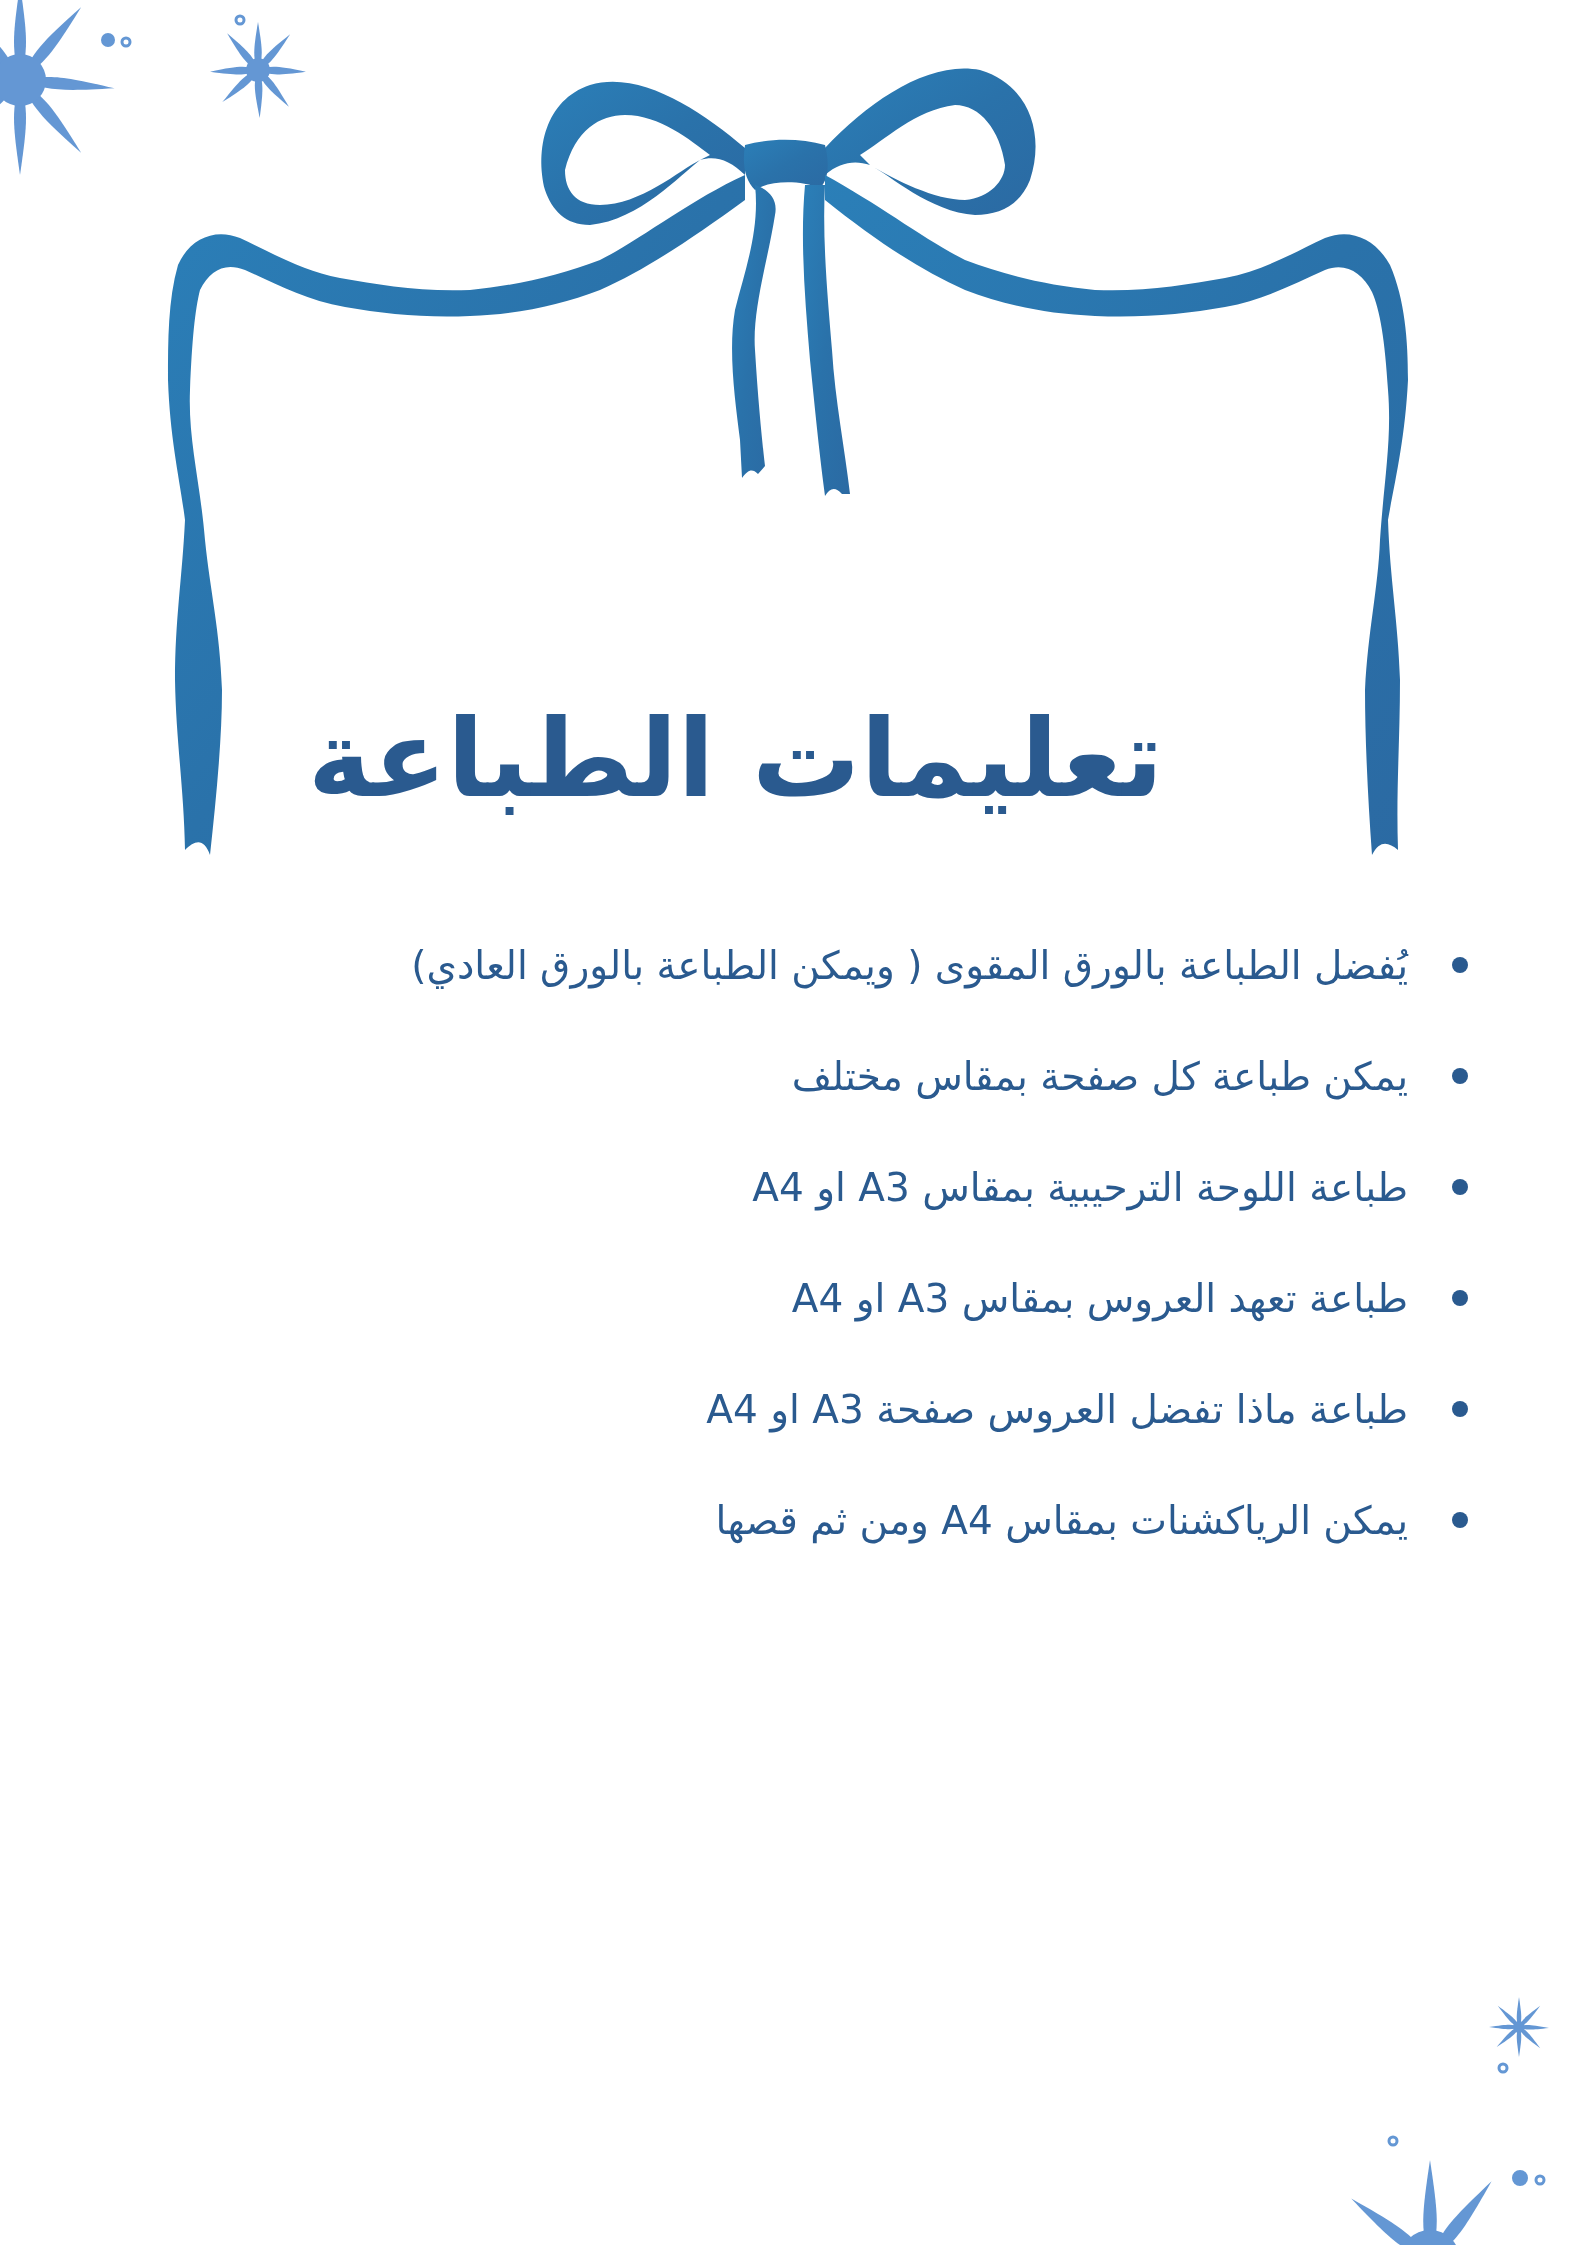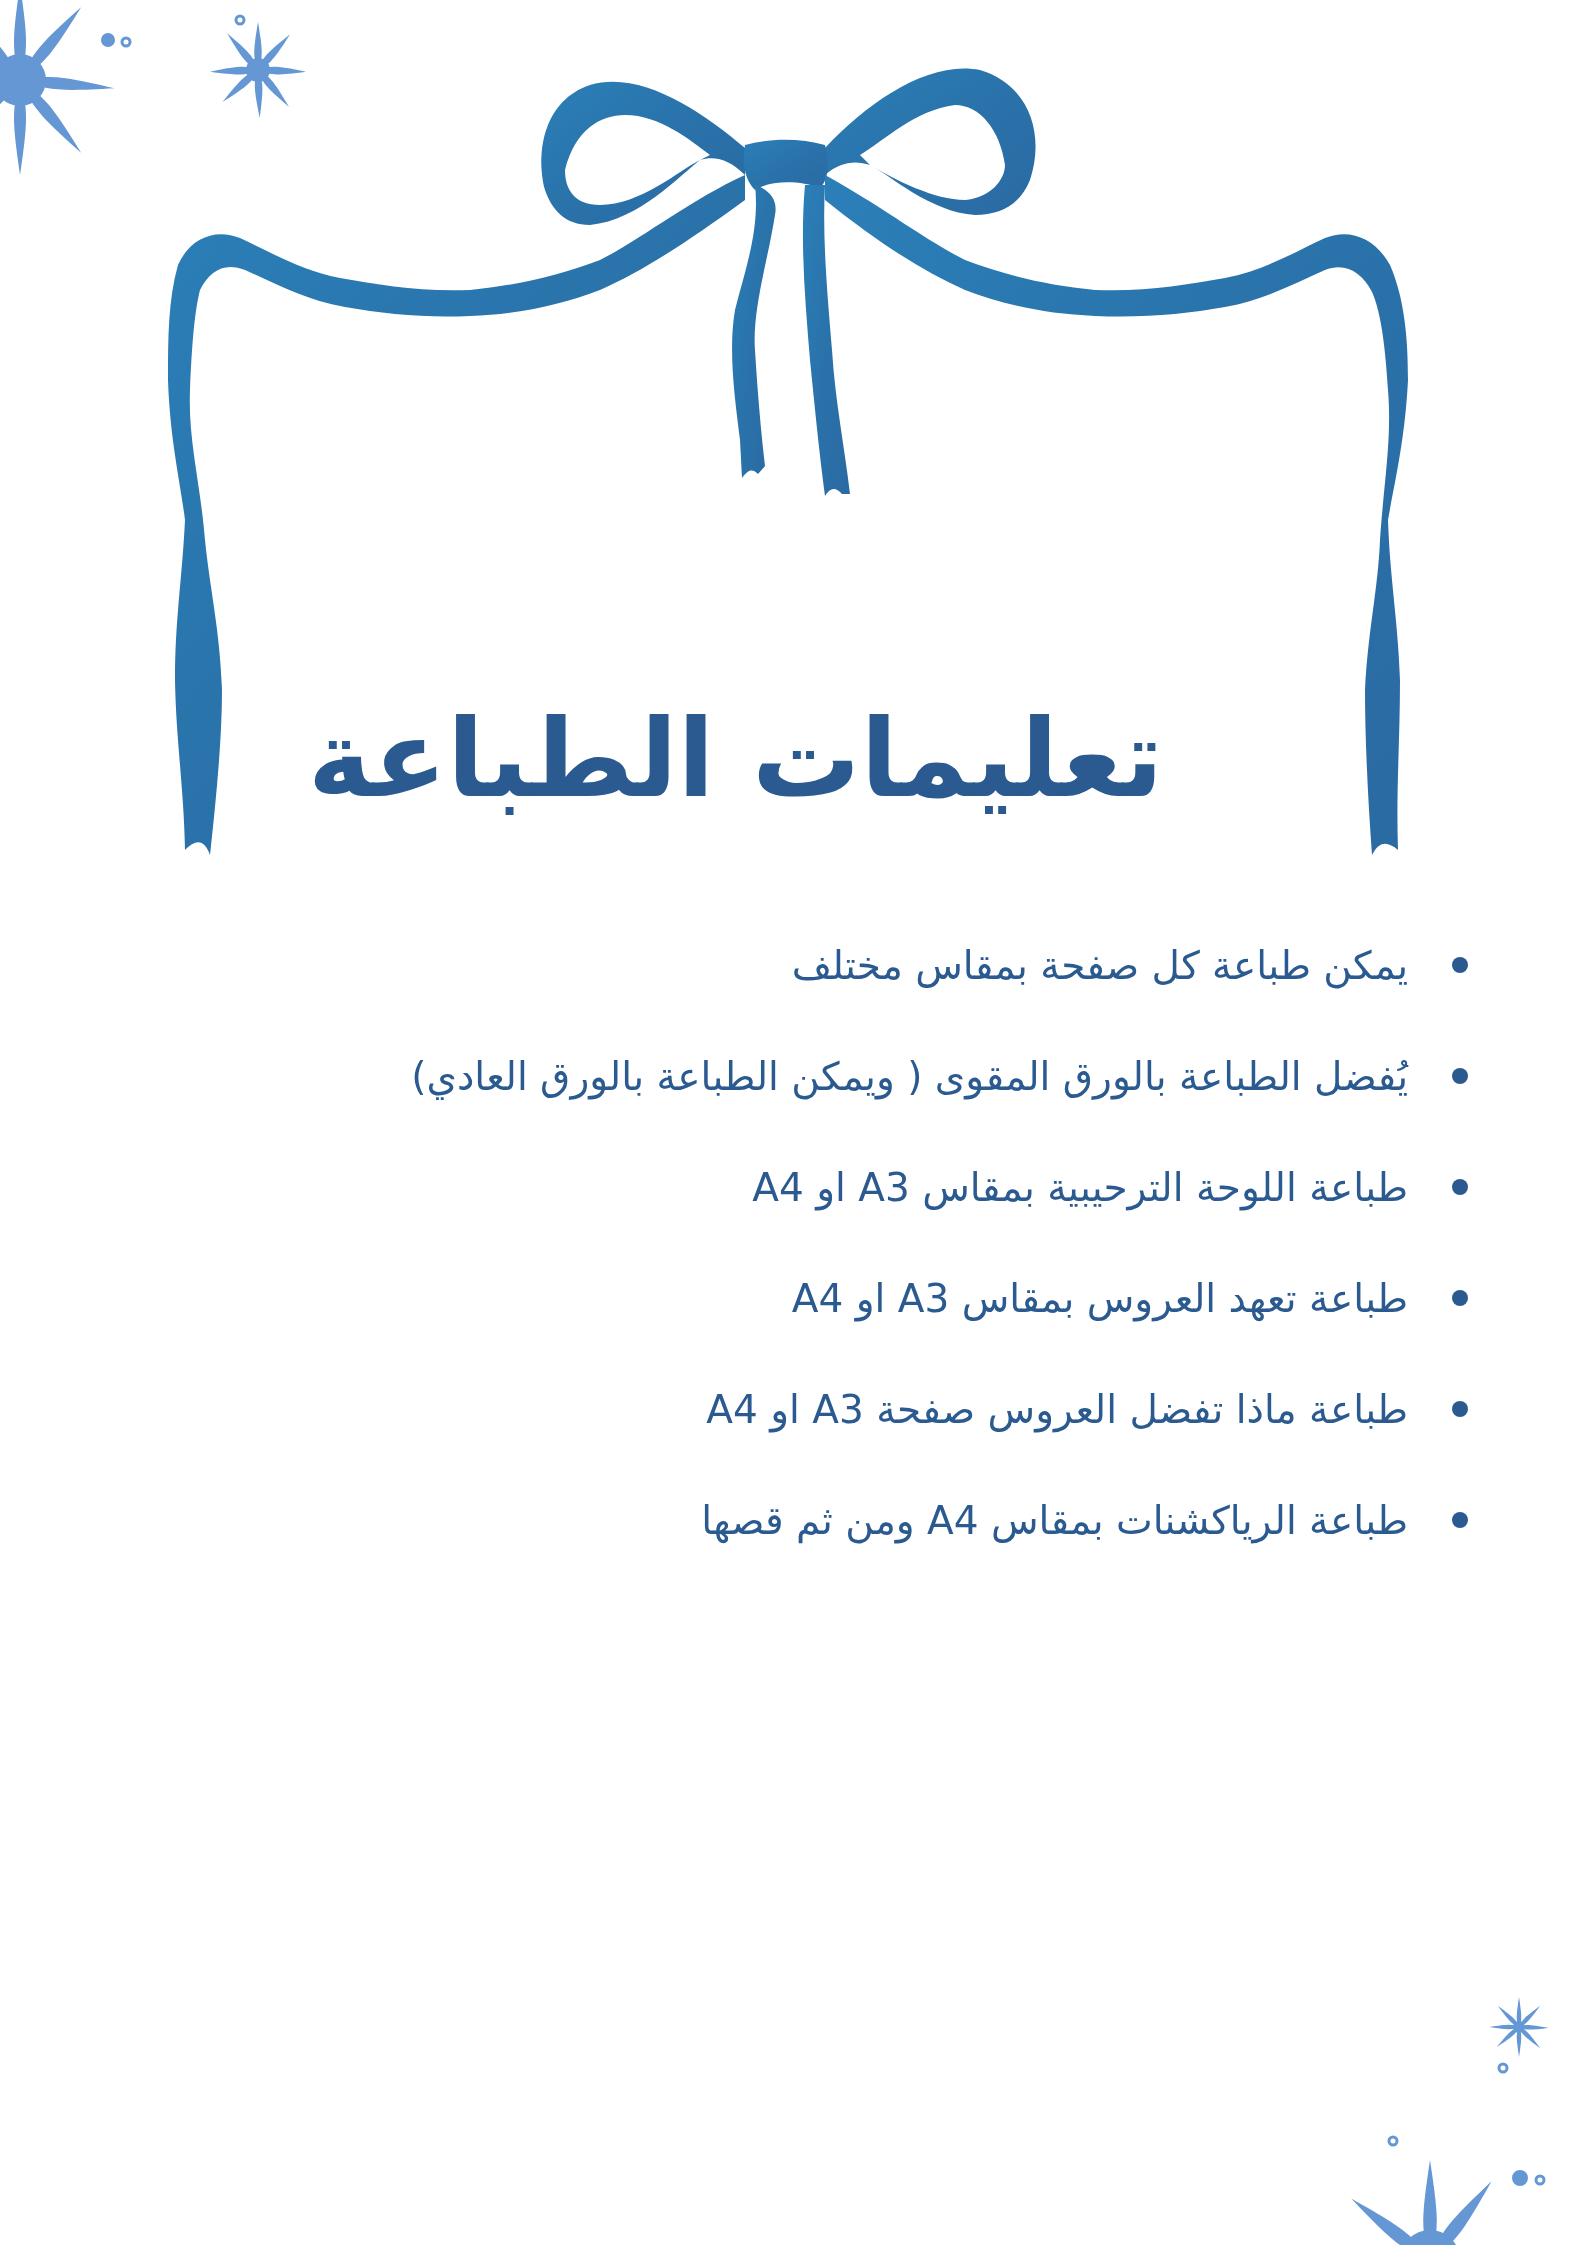--- a/index.html
+++ b/index.html
@@ -133,26 +133,26 @@
 
     <path d="M745,175 C690,200 640,240 600,260 C560,275 520,285 470,290 C420,292 380,285 340,278 C300,270 270,252 240,238 C215,228 190,238 178,265 C168,300 168,340 168,380 C170,440 180,480 185,520 C182,580 175,620 175,680 C176,740 184,790 185,850 C195,840 204,838 210,855 C216,800 222,740 222,690 C220,630 210,590 205,540 C200,480 188,440 190,390 C192,340 195,310 200,290 C210,270 225,262 245,270 C275,283 305,300 345,307 C385,314 425,318 470,316 C520,314 560,305 600,290 C645,270 690,240 745,200 Z"></path>
 
     <path d="M825,175 C880,205 925,240 965,260 C1005,275 1045,285 1095,290 C1145,292 1185,285 1225,278 C1265,270 1295,252 1325,238 C1350,228 1375,238 1390,265 C1405,300 1408,340 1408,380 C1405,440 1395,480 1388,520 C1390,580 1398,620 1400,680 C1400,740 1396,790 1398,850 C1388,842 1380,840 1372,855 C1368,800 1365,740 1365,690 C1368,630 1378,590 1380,540 C1384,480 1392,440 1388,390 C1385,340 1380,310 1372,292 C1362,272 1345,262 1325,270 C1295,283 1265,300 1225,307 C1185,314 1145,318 1095,316 C1045,314 1005,305 965,290 C920,270 875,240 825,200 Z"></path>
   </g>
 </svg>
 
 <h1 class="title">تعليمات الطباعة</h1>
 
 <ul class="list">
+  <li><span class="bullet"></span><span>يُفضل الطباعة بالورق المقوى ( ويمكن الطباعة بالورق العادي)</span></li>
   <li><span class="bullet"></span><span>يمكن طباعة كل صفحة بمقاس مختلف</span></li>
-  <li><span class="bullet"></span><span>يُفضل الطباعة بالورق المقوى ( ويمكن الطباعة بالورق العادي)</span></li>
   <li><span class="bullet"></span><span>طباعة اللوحة الترحيبية بمقاس A3 او A4</span></li>
   <li><span class="bullet"></span><span>طباعة تعهد العروس بمقاس A3 او A4</span></li>
   <li><span class="bullet"></span><span>طباعة ماذا تفضل العروس صفحة A3 او A4</span></li>
-  <li><span class="bullet"></span><span>طباعة الرياكشنات بمقاس A4 ومن ثم قصها</span></li>
+  <li><span class="bullet"></span><span>يمكن الرياكشنات بمقاس A4 ومن ثم قصها</span></li>
 </ul>
 
 <svg class="deco" style="left:1485px;top:1995px;width:70px;height:70px" viewBox="0 0 70 70">
   <g fill="#6497d4" transform="translate(34,32)">
     <path d="M0,-30 C3,-10 3,-6 0,0 C-3,-6 -3,-10 0,-30Z"></path>
     <path d="M0,-30 C3,-10 3,-6 0,0 C-3,-6 -3,-10 0,-30Z" transform="rotate(45)"></path>
     <path d="M0,-30 C3,-10 3,-6 0,0 C-3,-6 -3,-10 0,-30Z" transform="rotate(92)"></path>
     <path d="M0,-30 C3,-10 3,-6 0,0 C-3,-6 -3,-10 0,-30Z" transform="rotate(135)"></path>
     <path d="M0,-30 C3,-10 3,-6 0,0 C-3,-6 -3,-10 0,-30Z" transform="rotate(180)"></path>
     <path d="M0,-30 C3,-10 3,-6 0,0 C-3,-6 -3,-10 0,-30Z" transform="rotate(228)"></path>

